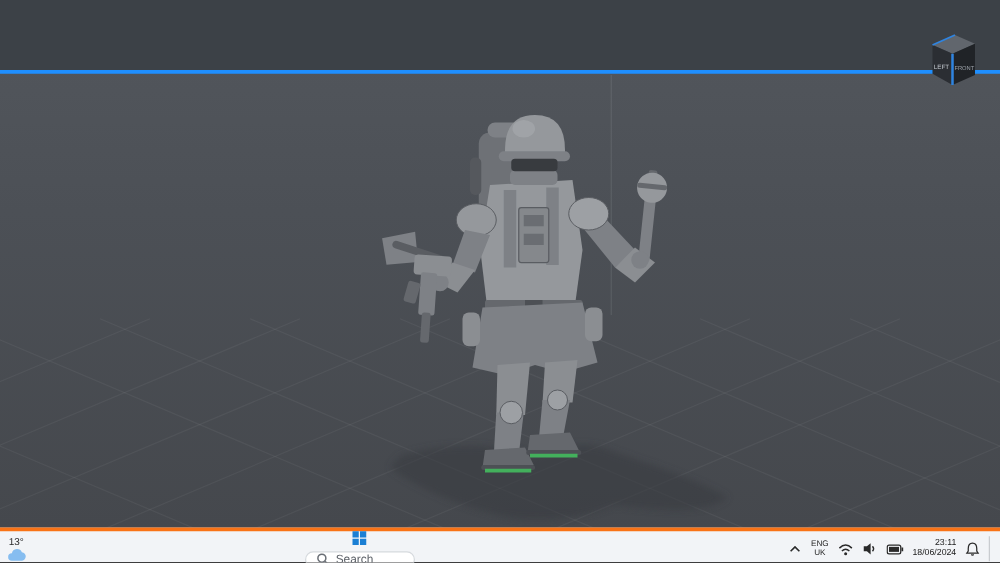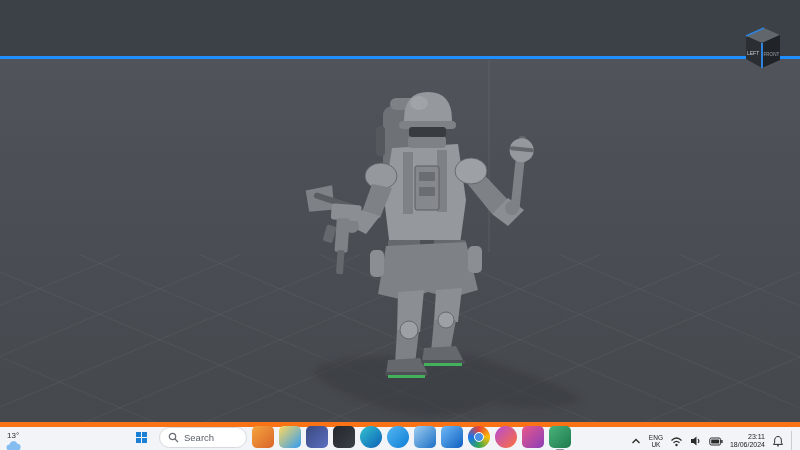--- a/index.html
+++ b/index.html
@@ -9,25 +9,25 @@
   
   .viewport{position:absolute;left:0;top:0;width:800px;height:422px;
     background:linear-gradient(#53575d 0%,#4c5056 40%,#45484d 100%);cursor:grab;}
   .topband{position:absolute;left:0;top:0;width:100%;height:56px;background:#3c4147;}
   .accent-line{position:absolute;left:0;top:56px;width:100%;height:3px;background:var(--accent,#1f8fff);}
   .scene-svg{position:absolute;left:0;top:0;}
   .navcube{position:absolute;top:26px;right:16px;width:44px;height:46px;}
 
   
   .taskbar{position:absolute;left:0;bottom:0;width:800px;height:28px;background:#f2f4f7;
-    border-top:5px solid #f97316;box-sizing:border-box;}
+    border-top:3px solid #f97316;box-sizing:border-box;}
   .weather{position:absolute;left:5px;top:1px;height:26px;display:flex;flex-direction:column;
     align-items:flex-start;justify-content:center;line-height:1;cursor:pointer;}
   .weather .temp{font-size:8px;color:#2a2a2a;margin-left:2px;}
-  .center{position:absolute;left:128px;top:0;height:20px;display:flex;align-items:center;gap:5px;}
+  .center{position:absolute;left:128px;top:0;height:20px;display:flex;align-items:center;gap:5px;flex-direction:column;}
   .start{width:26px;height:24px;border:none;background:transparent;border-radius:4px;
     display:flex;align-items:center;justify-content:center;cursor:pointer;padding:0;}
   .winlogo{display:grid;grid-template-columns:5px 5px;grid-template-rows:5px 5px;gap:1px;}
   .winlogo i{background:#1b7fd4;display:block;}
   .search{width:88px;height:21px;background:#ffffff;border:1px solid #d6dade;border-radius:11px;
     display:flex;align-items:center;gap:5px;padding:0 8px;box-sizing:border-box;cursor:text;}
   .search span{font-size:9.5px;color:#5a5f66;}
   .apps{display:flex;align-items:center;gap:5px;}
   .app-tile{width:22px;height:22px;border-radius:5px;position:relative;cursor:pointer;flex:0 0 auto;}
   .app-tile.round{border-radius:50%;}

